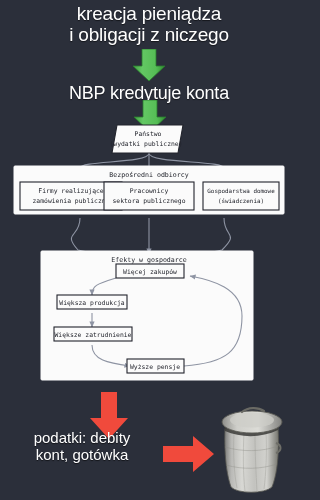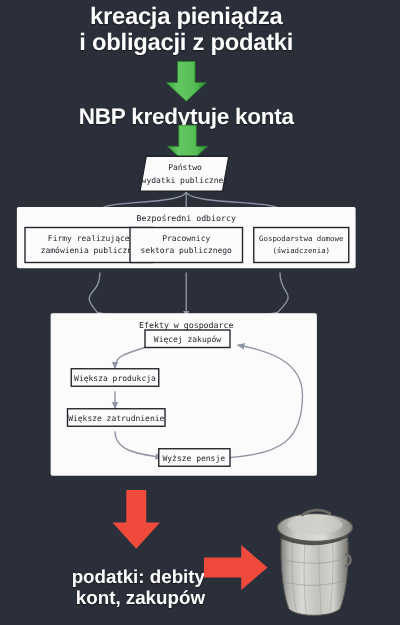--- a/index.html
+++ b/index.html
@@ -17,21 +17,21 @@
   }
 
   
   .headline {
     position: absolute;
     left: 0;
     width: 298px;
     text-align: center;
     color: #ffffff;
     font-family: "Liberation Sans", sans-serif;
-    font-weight: bold;
+    font-weight: normal;
     letter-spacing: -0.2px;
     line-height: 1.08;
     text-shadow: 0 1px 1px rgba(0,0,0,0.55);
   }
   #headline-1 { top: 4px;  font-size: 19px; }
   #headline-2 { top: 84px; font-size: 18px; }
 
   
   .green-arrow {
     position: absolute;
@@ -65,47 +65,46 @@
     width: 52px;
     height: 40px;
   }
 
   
   #bottom-caption {
     position: absolute;
     left: 0px;
     top: 430px;
     width: 164px;
-    text-align: right;
+    text-align: center;
     color: #ffffff;
     font-family: "Liberation Sans", sans-serif;
-    font-weight: bold;
+    font-weight: normal;
     font-size: 15px;
     line-height: 1.12;
     text-shadow: 0 1px 1px rgba(0,0,0,0.6);
-    margin-top: 24px;
   }
 
   
   #trash-can {
     position: absolute;
     left: 212px;
     top: 403px;
     width: 76px;
     height: 94px;
   }
 </style>
 </head>
 <body>
 
 <div id="root">
 
   <div class="headline" id="headline-1">
     <div>kreacja pieniądza</div>
-    <div>i obligacji z podatki</div>
+    <div>i obligacji z niczego</div>
   </div>
 
   <svg class="green-arrow" id="green-arrow-1" viewBox="0 0 34 33">
     <defs>
       <linearGradient id="gg1" x1="0" y1="0" x2="1" y2="0">
         <stop offset="0%" stop-color="#3f9e3f"></stop>
         <stop offset="28%" stop-color="#64c864"></stop>
         <stop offset="72%" stop-color="#55bd55"></stop>
         <stop offset="100%" stop-color="#2f8a32"></stop>
       </linearGradient>
@@ -207,21 +206,21 @@
       <text x="155" y="248.5" text-anchor="middle" font-family="'DejaVu Sans Mono', monospace" font-size="6.4" fill="#23252d">Wyższe pensje</text>
     </g>
   </svg>
 
   <svg id="red-arrow-down" viewBox="0 0 42 48">
     <polygon points="13,0 29,0 29,26 40,26 21,47 2,26 13,26" fill="#f04a3c"></polygon>
   </svg>
 
   <div id="bottom-caption">
     <div>podatki: debity</div>
-    <div>kont, zakupów</div>
+    <div>kont, gotówka</div>
   </div>
 
   <svg id="red-arrow-right" viewBox="0 0 52 40">
     <polygon points="0,12 30,12 30,2 51,20 30,38 30,28 0,28" fill="#f04a3c"></polygon>
   </svg>
 
   <svg id="trash-can" viewBox="0 0 76 94">
     <defs>
       <linearGradient id="canBody" x1="0" y1="0" x2="1" y2="0">
         <stop offset="0%" stop-color="#7e7e7c"></stop>

